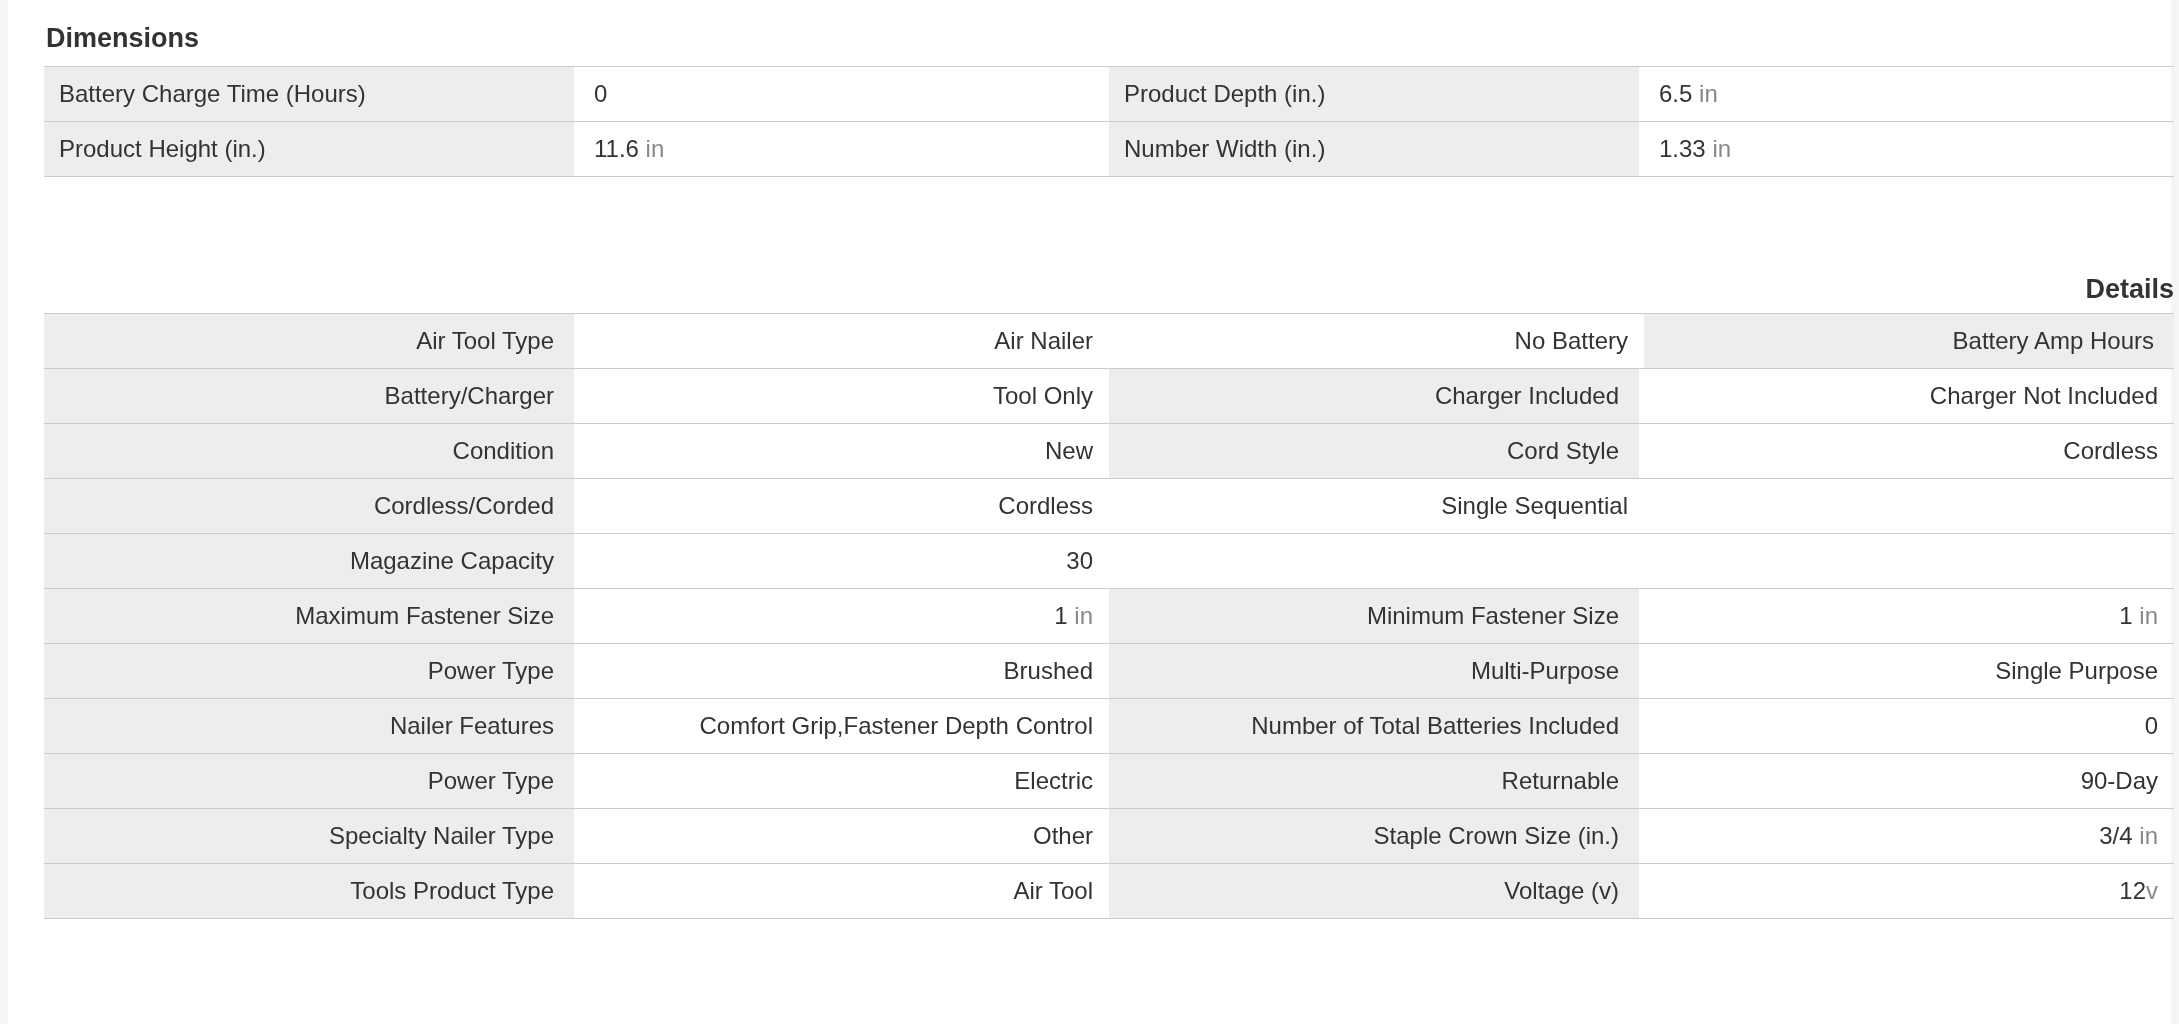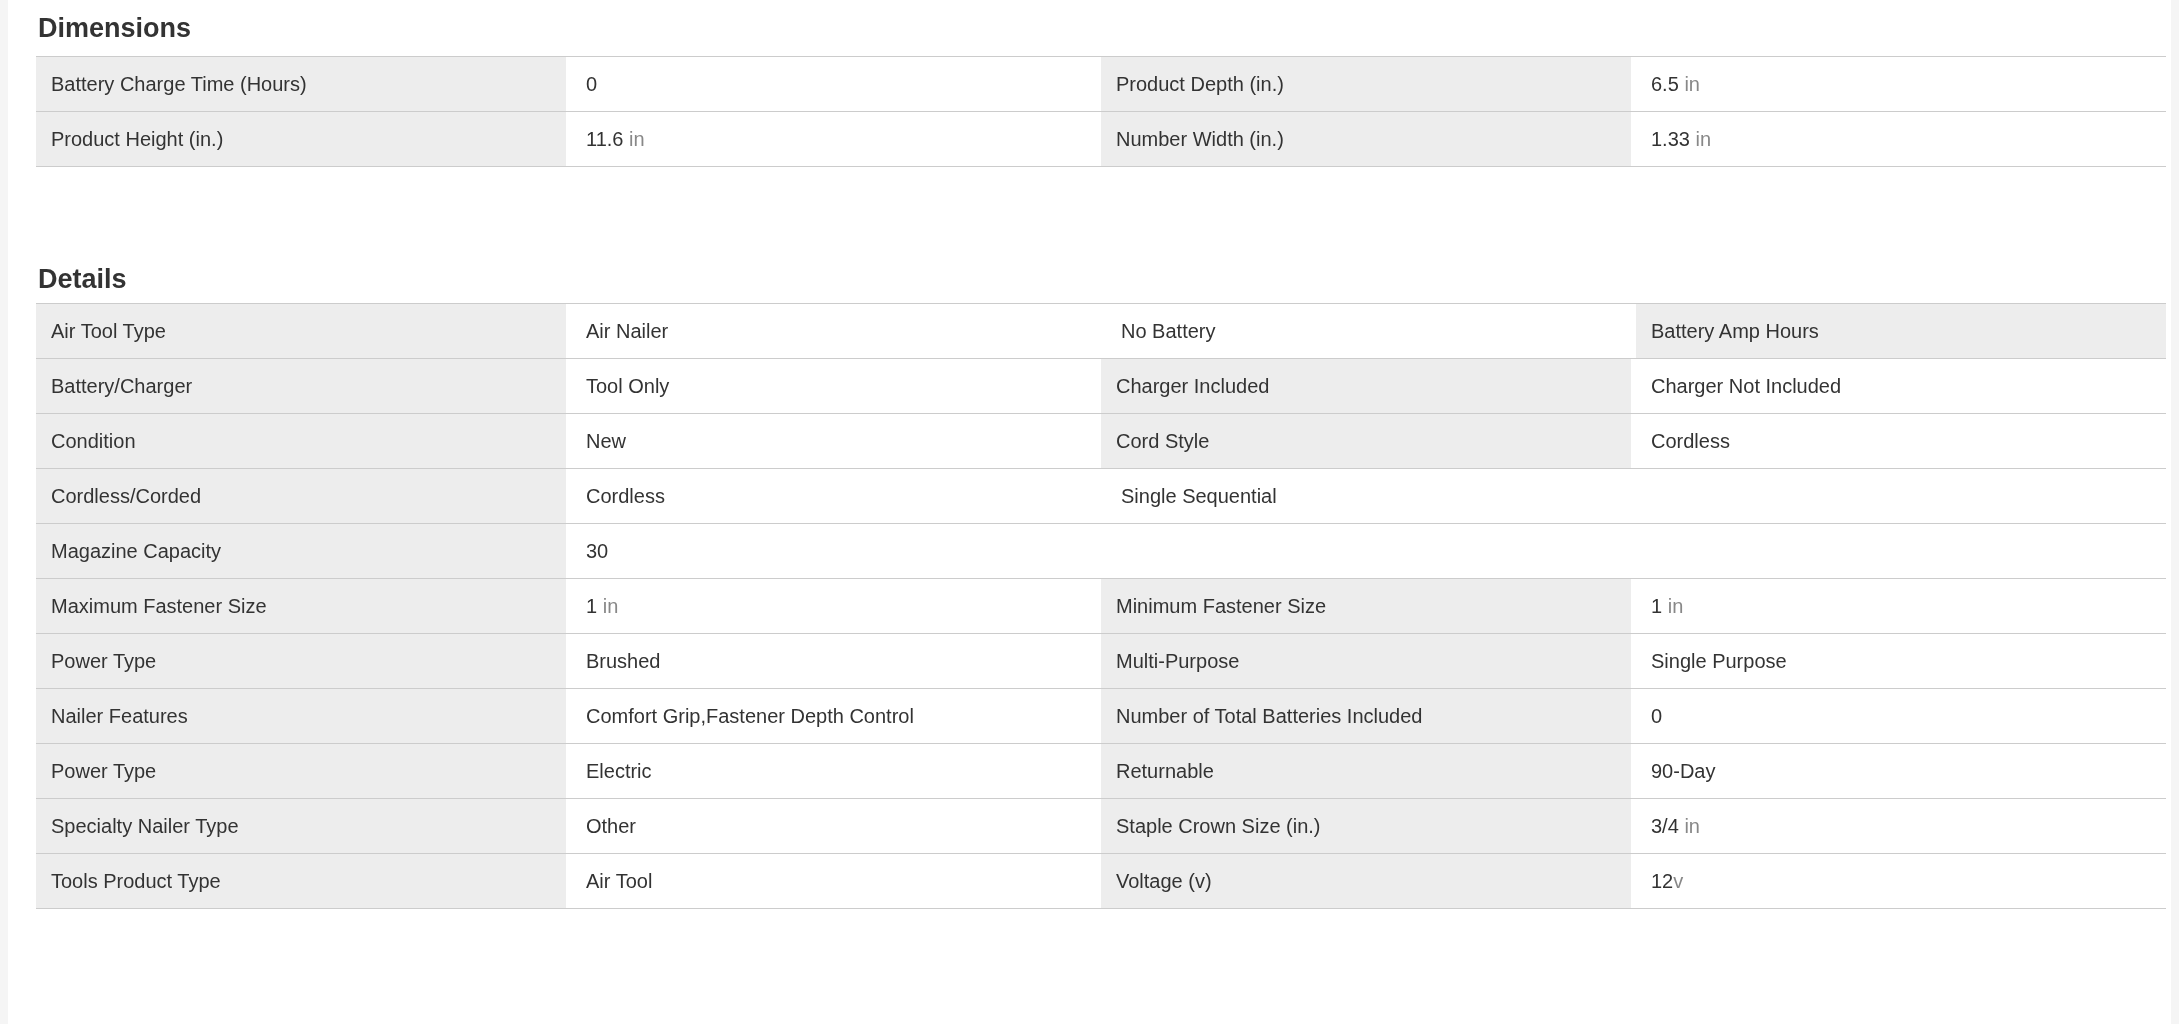--- a/index.html
+++ b/index.html
@@ -21,56 +21,57 @@
     top: 0;
     bottom: 0;
     width: 8px;
     background: var(--edge, #f5f5f5);
   }
   .edge-strip.left { left: 0; }
   .edge-strip.right { right: 0; }
 
   main {
     position: absolute;
-    left: 36px;
+    left: 44px;
     top: 0;
     width: 2130px;
-    padding-top: 12px;
+    padding-top: 22px;
   }
 
   section.spec-section h2 {
     margin: 0 0 12px 2px;
     font-size: 27px;
     line-height: 32px;
     font-weight: 700;
     color: var(--title, #333333);
   }
   section.spec-section.second {
     margin-top: 96px;
+    text-align: right;
   }
   section.spec-section.second h2 {
     margin-bottom: 8px;
   }
 
   .spec-table {
     width: 100%;
     border-bottom: 1px solid var(--border, #cccccc);
   }
   .spec-row {
     display: flex;
     border-top: 1px solid var(--border, #cccccc);
     min-height: 55px;
   }
   .half {
     display: flex;
     width: 1065px;
     flex: 0 0 1065px;
   }
   .cell {
-    font-size: 20px;
+    font-size: 24px;
     line-height: 26px;
     padding-top: 14px;
     padding-bottom: 13px;
     color: var(--text, #333333);
   }
   .cell.label {
     width: 530px;
     flex: 0 0 530px;
     background: var(--label-bg, #ededed);
     padding-left: 15px;

